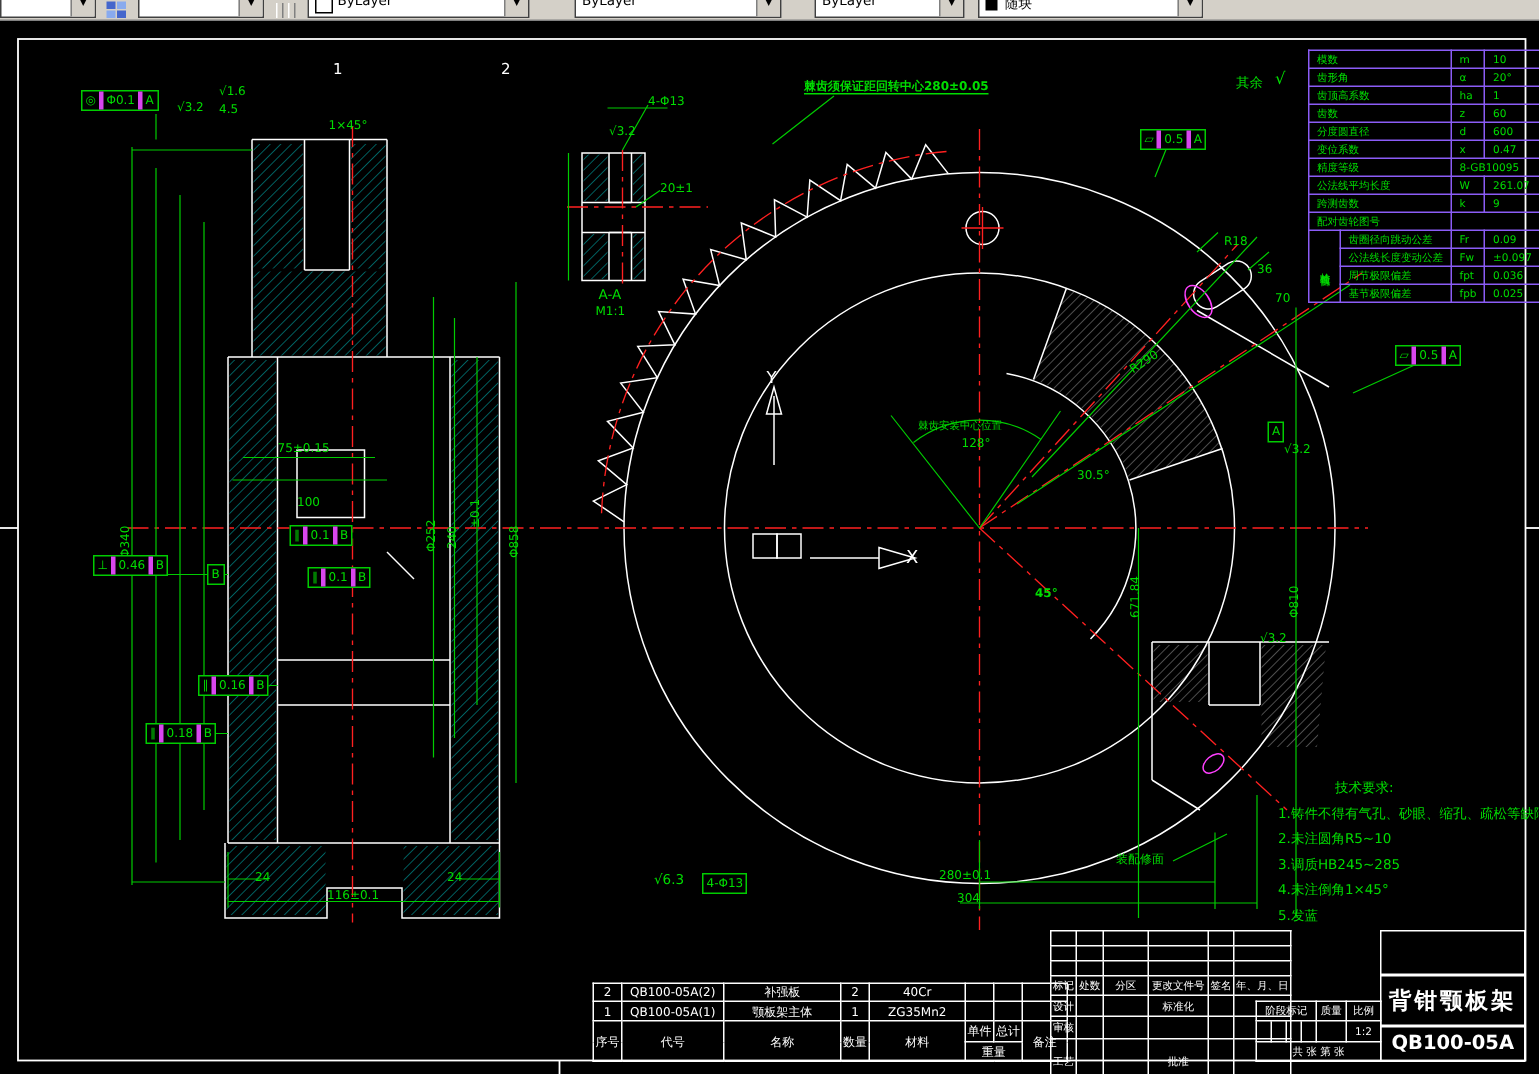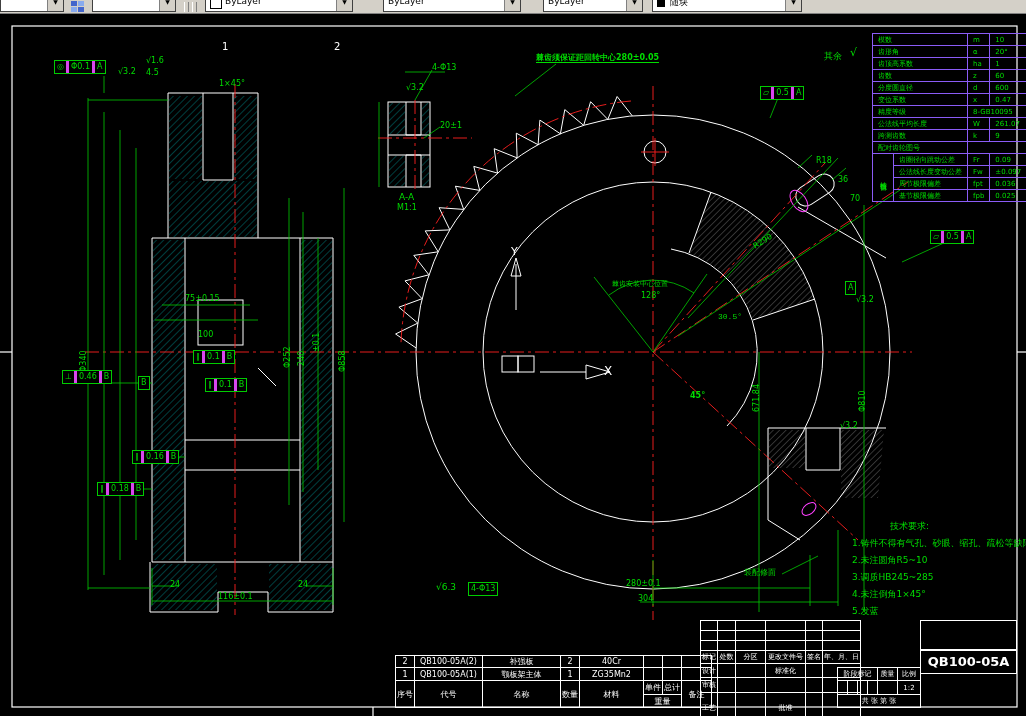--- a/index.html
+++ b/index.html
@@ -221,21 +221,21 @@
     <div class="ann" style="left: 440px; top: 122px; color: rgb(0, 221, 0); font-size: 8px;">20±1</div>
     <div class="ann" style="left: 399px; top: 193px; color: rgb(0, 221, 0); font-size: 9px;">A-A</div>
     <div class="ann" style="left: 397px; top: 204px; color: rgb(0, 221, 0); font-size: 8px;">M1:1</div>
     <div class="ann" style="left: 511px; top: 246px; color: rgb(255, 255, 255); font-size: 11px;">Y</div>
     <div class="ann" style="left: 604px; top: 365px; color: rgb(255, 255, 255); font-size: 12px;">X</div>
     <div class="ann" style="left: 536px; top: 54px; color: rgb(0, 221, 0); font-size: 8px; border-bottom: 1px solid rgb(0, 221, 0); font-weight: bold;">棘齿须保证距回转中心280±0.05</div>
     <div class="ann" style="left: 824px; top: 52px; color: rgb(0, 221, 0); font-size: 9px;">其余</div>
     <div class="ann" style="left: 850px; top: 47px; color: rgb(0, 221, 0); font-size: 11px;">√</div>
     <div class="ann" style="left: 612px; top: 281px; color: rgb(0, 221, 0); font-size: 7px;">棘齿安装中心位置</div>
     <div class="ann" style="left: 641px; top: 292px; color: rgb(0, 221, 0); font-size: 8px;">128°</div>
-    <div class="ann" style="left: 718px; top: 313px; color: rgb(0, 221, 0); font-size: 8px; font-family: Liberation Mono, monospace;">30.5°</div>
+    <div class="ann" style="left: 718px; top: 313px; color: rgb(0, 221, 0); font-size: 8px;">30.5°</div>
     <div class="ann" style="left: 690px; top: 392px; color: rgb(0, 221, 0); font-size: 8px; font-weight: bold;">45°</div>
     <div class="ann" style="left: 752px; top: 244px; color: rgb(0, 221, 0); font-size: 8px; transform: rotate(-33deg);">R290</div>
     <div class="ann" style="left: 753px; top: 412px; color: rgb(0, 221, 0); font-size: 8px; transform: rotate(-90deg);">671.84</div>
     <div class="ann" style="left: 859px; top: 412px; color: rgb(0, 221, 0); font-size: 8px; transform: rotate(-90deg);">Φ810</div>
     <div class="ann" style="left: 626px; top: 580px; color: rgb(0, 221, 0); font-size: 8px;">280±0.1</div>
     <div class="ann" style="left: 638px; top: 595px; color: rgb(0, 221, 0); font-size: 8px;">304</div>
     <div class="ann" style="left: 744px; top: 569px; color: rgb(0, 221, 0); font-size: 8px;">装配修面</div>
     <div class="ann" style="left: 816px; top: 157px; color: rgb(0, 221, 0); font-size: 8px;">R18</div>
     <div class="ann" style="left: 838px; top: 176px; color: rgb(0, 221, 0); font-size: 8px;">36</div>
     <div class="ann" style="left: 850px; top: 195px; color: rgb(0, 221, 0); font-size: 8px;">70</div>
@@ -525,14 +525,15 @@
     <td>1:2</td>
   </tr>
   <tr style="height:13px">
     <td colspan="6">共 张 第 张</td>
   </tr>
 </tbody>
   </table>
 
 <div class="tright">
   <div class="cell" style="height:30px;"></div>
+  <div class="cell big-title">背钳颚板架</div>
   <div class="cell dwg-no">QB100-05A</div>
 </div>
 
 </body></html>

